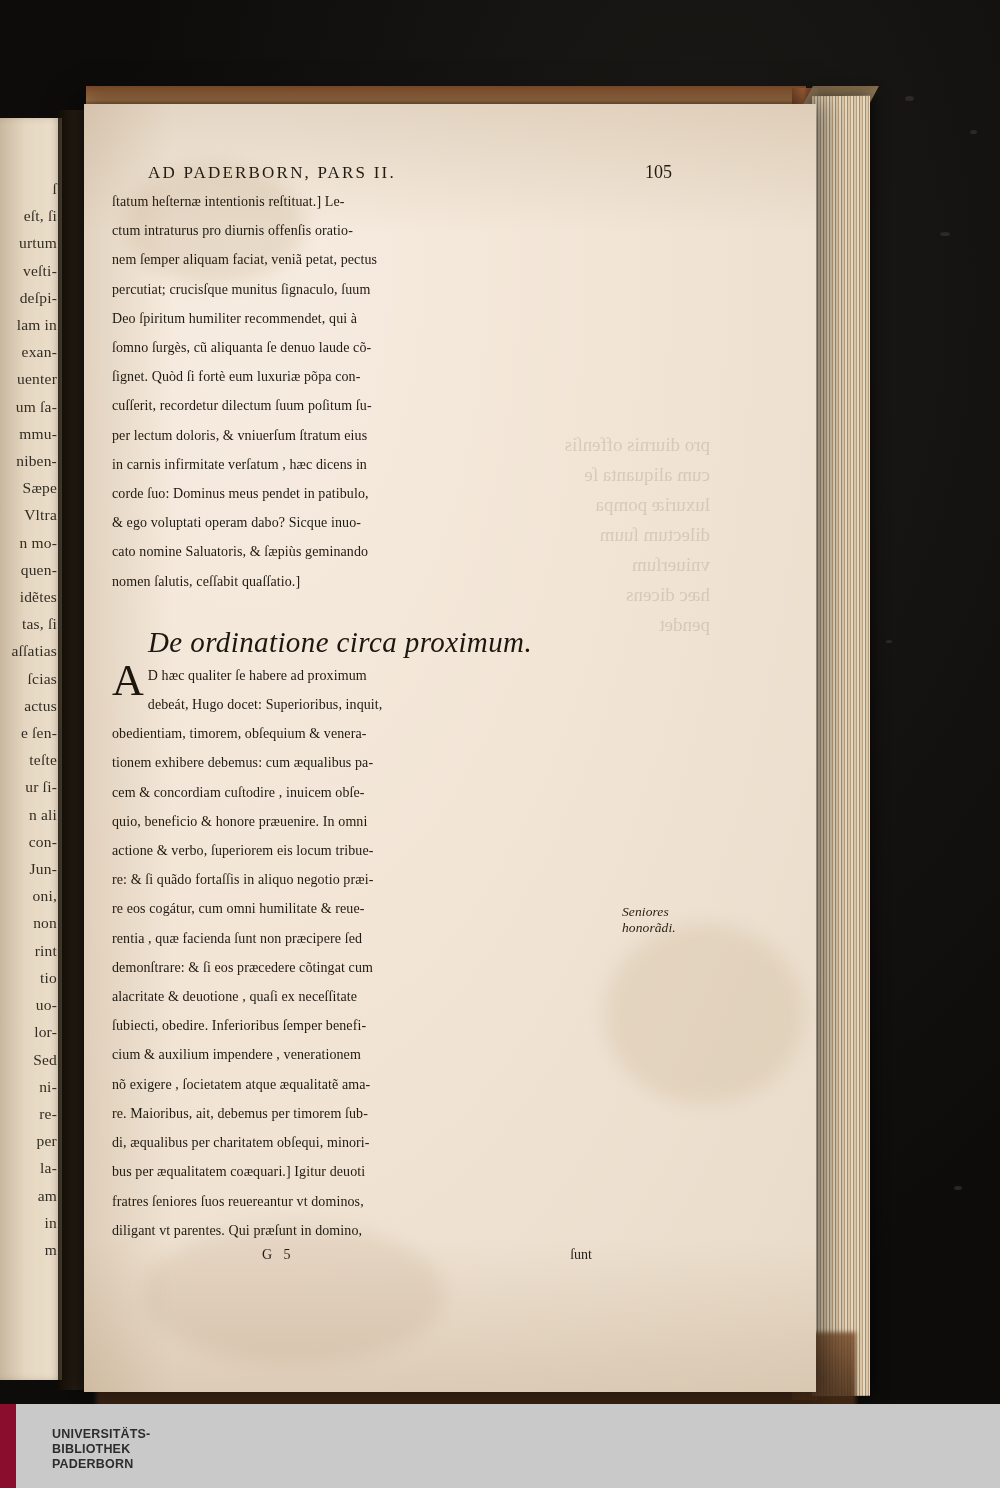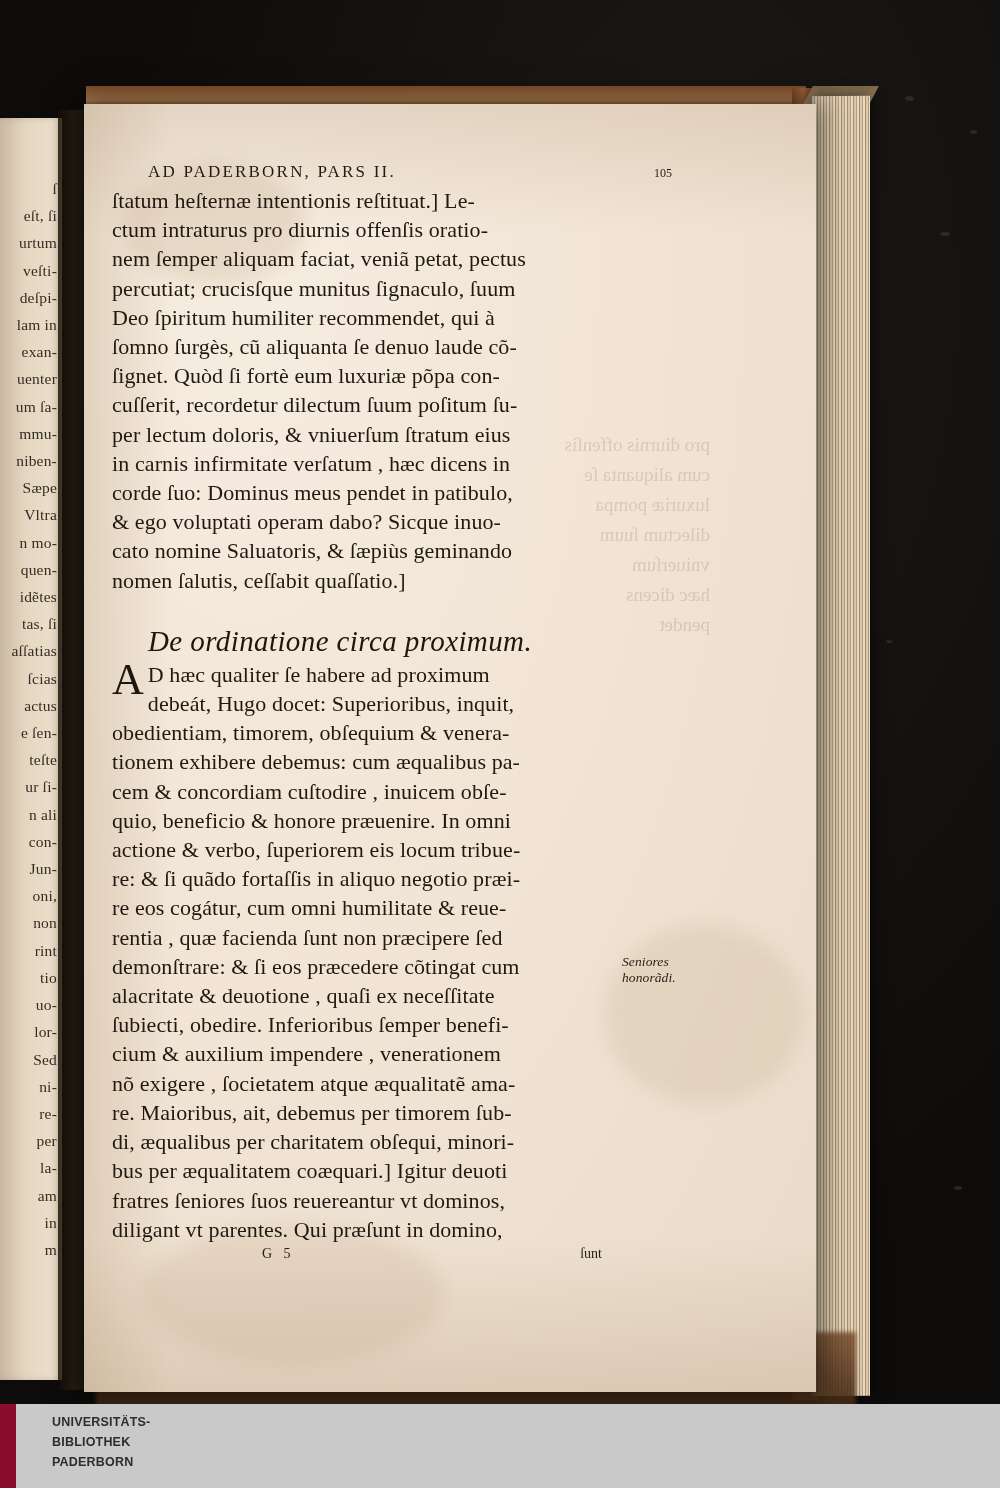--- a/index.html
+++ b/index.html
@@ -164,26 +164,26 @@
     letter-spacing: 2.2px;
     font-variant: small-caps;
     margin: 0 0 4px 36px;
     color: #221b12;
   }
   .running-head .rh-title { white-space: pre; }
   .running-head .rh-folio {
     margin-left: auto;
     margin-right: 60px;
     letter-spacing: 0;
-    font-size: 12px;
+    font-size: 18px;
   }
 
   .maintext {
     width: 490px;
-    font-size: 22px;
+    font-size: 14px;
     line-height: 29.2px;
     text-align: justify;
     color: #1f1910;
     letter-spacing: .1px;
     white-space: pre-line;
     -webkit-font-smoothing: none;
   }
 
   .section-title {
     width: 500px;
@@ -220,37 +220,37 @@
     display: flex;
     margin-top: 2px;
     font-size: 14px;
   }
   .sig {
     margin-left: 150px;
     letter-spacing: 4px;
   }
   .catchword {
     margin-left: auto;
-    margin-right: 0;
+    margin-right: 10px;
   }
 
   
   .margin-note {
     position: absolute;
     font-style: italic;
     font-size: 13.5px;
     line-height: 15.5px;
     color: #2b2318;
     width: 96px;
     white-space: pre-line;
     letter-spacing: .1px;
   }
   #note-bern { left: 622px; top: 196px; }
   #note-hugo { left: 622px; top: 536px; }
-  #note-sen  { left: 622px; top: 954px; }
+  #note-sen  { left: 622px; top: 904px; }
 
   
   .ghost {
     position: absolute;
     left: 150px;
     top: 430px;
     width: 560px;
     font-size: 19px;
     line-height: 30px;
     color: rgba(90,70,45,.17);
@@ -276,21 +276,21 @@
     height: 84px;
     background: #8b0d2d;
   }
   .libbar-text {
     position: absolute;
     left: 52px;
     bottom: 16px;
     font-family: "Liberation Sans", sans-serif;
     font-size: 12.5px;
     font-weight: bold;
-    line-height: 20px;
+    line-height: 15px;
     color: #2d2d2d;
     letter-spacing: .2px;
     white-space: pre-line;
   }
 </style>
 </head>
 <body>
 
 <div id="page">
 

